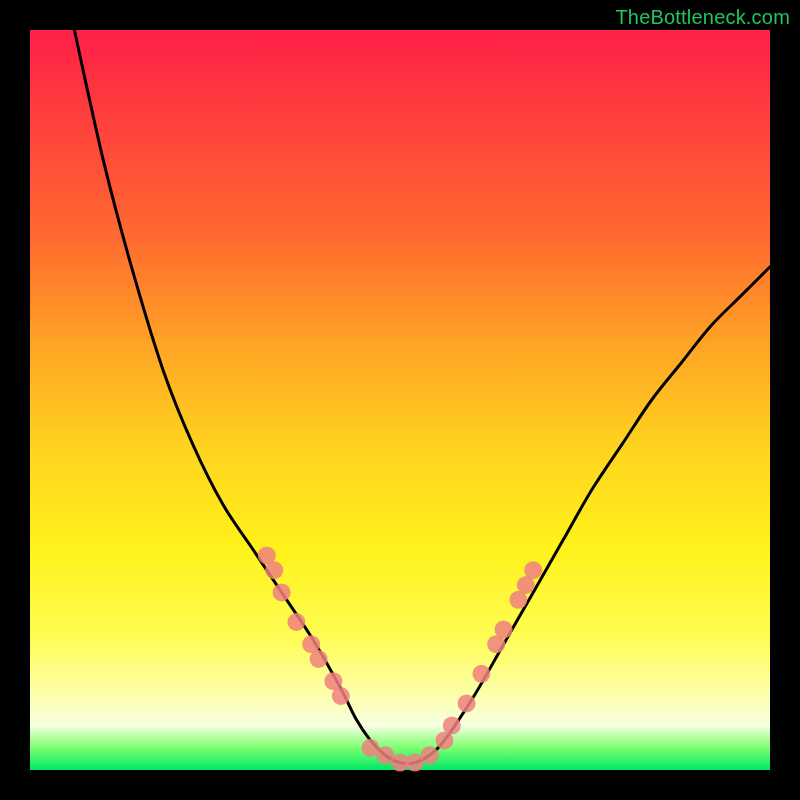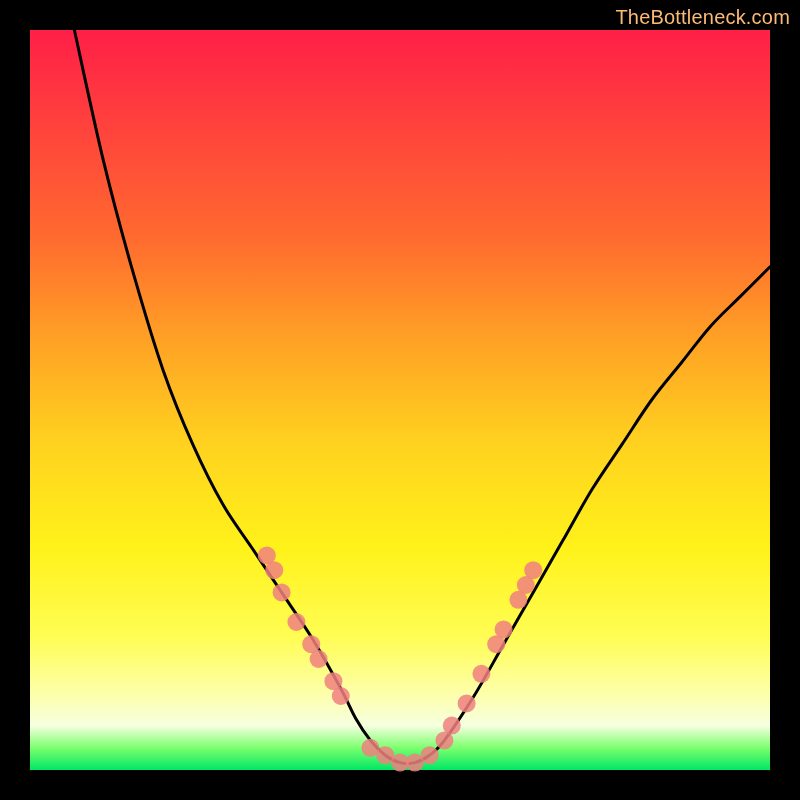--- a/index.html
+++ b/index.html
@@ -36,21 +36,21 @@
       #fdffad 90%,
       #f6ffe0 94%,
       #7cff6e 97%,
       #00e765 100%
     );
   }
   .watermark {
     position: absolute;
     top: 6px;
     right: 10px;
-    color: #fdba74;
+    color: #22c55e;
     font-size: 20px;
     font-weight: 400;
     letter-spacing: 0.2px;
     user-select: none;
   }
   svg.overlay {
     position: absolute;
     left: 0;
     top: 0;
     width: 740px;

